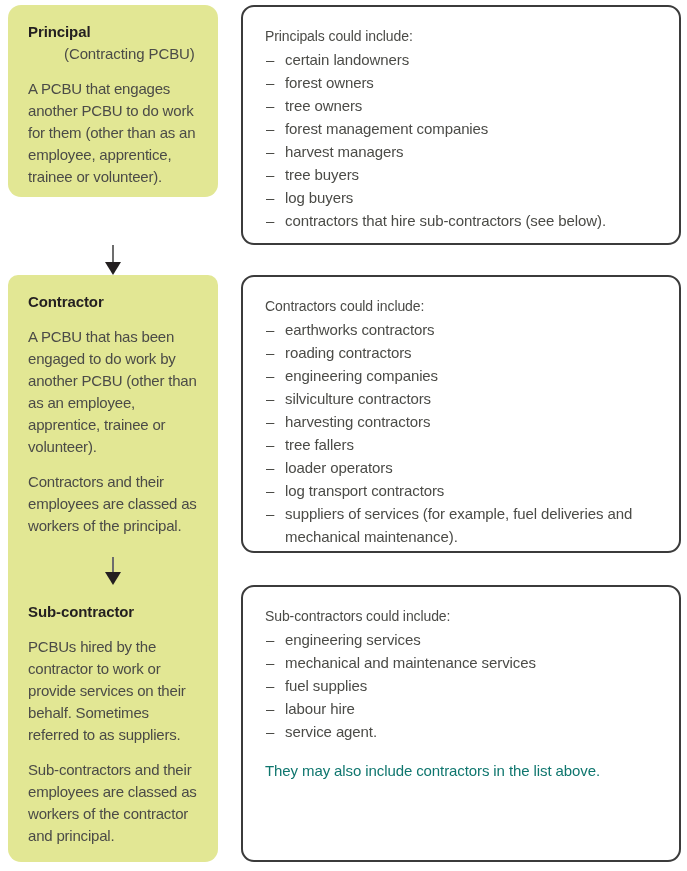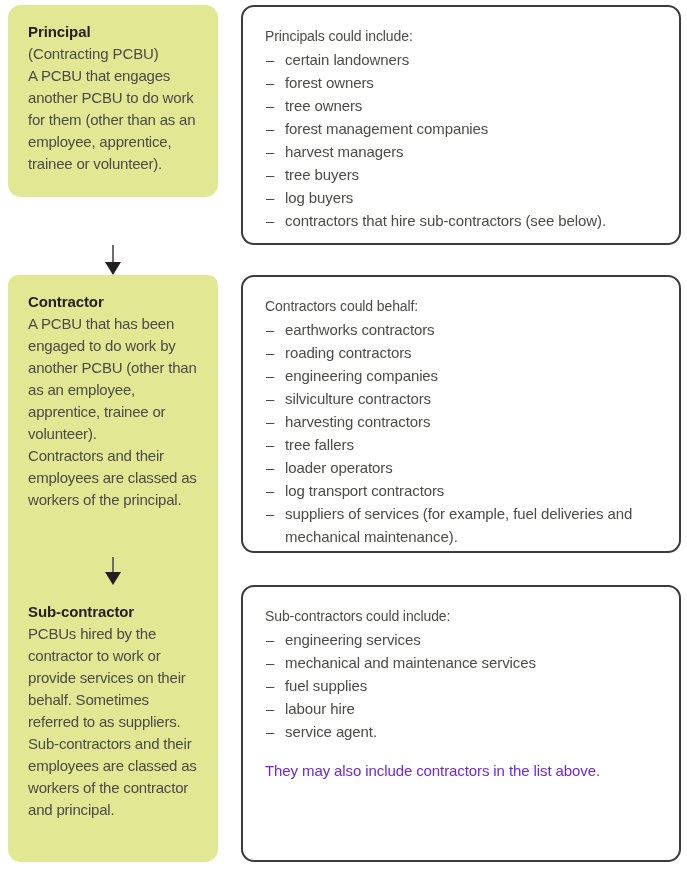--- a/index.html
+++ b/index.html
@@ -52,25 +52,27 @@
     color: #231f20;
     line-height: 22px;
     letter-spacing: -0.1px;
   }
   .def-subtitle {
     font-size: 15px;
     font-weight: normal;
     color: #4b4b47;
     line-height: 22px;
     letter-spacing: -0.1px;
+    margin-left: 36px;
   }
   .def-para {
     font-size: 15px;
     color: #4b4b47;
     line-height: 22px;
+    margin-top: 13px;
     letter-spacing: -0.2px;
   }
 
   
   .ex-card {
     position: absolute;
     left: 241px;
     top: 0;
     width: 440px;
     box-sizing: border-box;
@@ -103,21 +105,21 @@
     position: relative;
   }
   .ex-list li .dash {
     position: absolute;
     left: 1px;
     top: 0;
     color: #4b4b47;
   }
   .ex-outro {
     font-size: 15px;
-    color: #6d28d9;
+    color: #0f766e;
     line-height: 23px;
     letter-spacing: -0.1px;
     margin-top: 16px;
   }
 
   
   .arrow {
     position: absolute;
     left: 105px;
     width: 16px;
@@ -181,21 +183,21 @@
 
   <div class="row row-contractor">
 
     <div class="def-card">
       <div class="def-title">Contractor</div>
       <div class="def-para">A PCBU that has been engaged to do work by another PCBU (other than as an employee, apprentice, trainee or volunteer).</div>
       <div class="def-para">Contractors and their employees are classed as workers of the principal.</div>
     </div>
 
     <div class="ex-card">
-      <div class="ex-intro">Contractors could behalf:</div>
+      <div class="ex-intro">Contractors could include:</div>
       <ul class="ex-list">
         <li><span class="dash">–</span><span>earthworks contractors</span></li>
         <li><span class="dash">–</span><span>roading contractors</span></li>
         <li><span class="dash">–</span><span>engineering companies</span></li>
         <li><span class="dash">–</span><span>silviculture contractors</span></li>
         <li><span class="dash">–</span><span>harvesting contractors</span></li>
         <li><span class="dash">–</span><span>tree fallers</span></li>
         <li><span class="dash">–</span><span>loader operators</span></li>
         <li><span class="dash">–</span><span>log transport contractors</span></li>
         <li><span class="dash">–</span><span>suppliers of services (for example, fuel deliveries and mechanical maintenance).</span></li>

